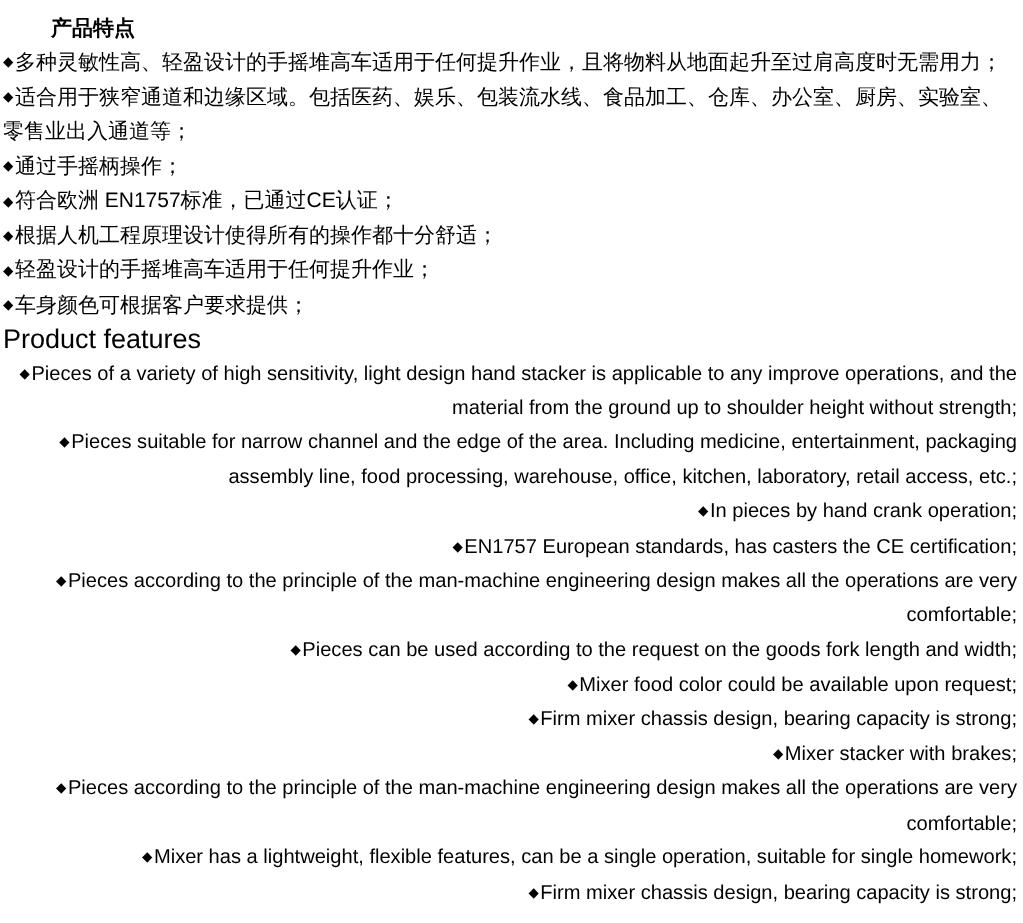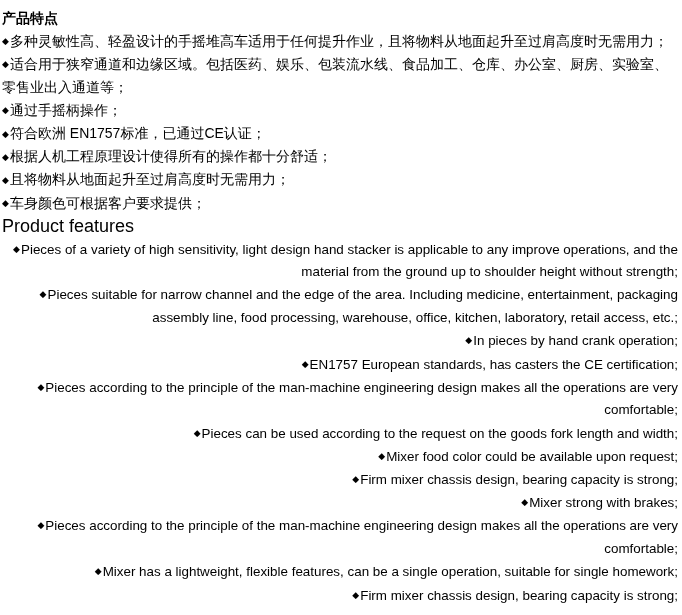--- a/index.html
+++ b/index.html
@@ -20,20 +20,21 @@
     font-family: "Liberation Sans", "DejaVu Sans", sans-serif;
   }
   .line {
     line-height: 22.7px;
     white-space: normal;
     word-wrap: break-word;
   }
   .title {
     font-size: 14px;
     font-weight: bold;
+    margin-left: 32px;
   }
   .cn {
     font-size: 14px;
   }
   .en {
     font-size: 13.4px;
     text-align: right;
   }
   .subtitle {
     font-size: 18px;
@@ -50,31 +51,31 @@
 
 <div class="doc">
 
   <div class="line title">产品特点</div>
 
   <div class="line cn"><span class="bullet">◆</span><span>多种灵敏性高、轻盈设计的手摇堆高车适用于任何提升作业，且将物料从地面起升至过肩高度时无需用力；</span></div>
   <div class="line cn"><span class="bullet">◆</span><span>适合用于狭窄通道和边缘区域。包括医药、娱乐、包装流水线、食品加工、仓库、办公室、厨房、实验室、零售业出入通道等；</span></div>
   <div class="line cn"><span class="bullet">◆</span><span>通过手摇柄操作；</span></div>
   <div class="line cn"><span class="bullet">◆</span><span>符合欧洲 EN1757标准，已通过CE认证；</span></div>
   <div class="line cn"><span class="bullet">◆</span><span>根据人机工程原理设计使得所有的操作都十分舒适；</span></div>
-  <div class="line cn"><span class="bullet">◆</span><span>且将物料从地面起升至过肩高度时无需用力；</span></div>
+  <div class="line cn"><span class="bullet">◆</span><span>轻盈设计的手摇堆高车适用于任何提升作业；</span></div>
   <div class="line cn"><span class="bullet">◆</span><span>车身颜色可根据客户要求提供；</span></div>
 
   <div class="line subtitle">Product features</div>
 
   <div class="line en"><span class="bullet">◆</span><span>Pieces of a variety of high sensitivity, light design hand stacker is applicable to any improve operations, and the material from the ground up to shoulder height without strength;</span></div>
   <div class="line en"><span class="bullet">◆</span><span>Pieces suitable for narrow channel and the edge of the area. Including medicine, entertainment, packaging assembly line, food processing, warehouse, office, kitchen, laboratory, retail access, etc.;</span></div>
   <div class="line en"><span class="bullet">◆</span><span>In pieces by hand crank operation;</span></div>
   <div class="line en"><span class="bullet">◆</span><span>EN1757 European standards, has casters the CE certification;</span></div>
   <div class="line en"><span class="bullet">◆</span><span>Pieces according to the principle of the man-machine engineering design makes all the operations are very comfortable;</span></div>
   <div class="line en"><span class="bullet">◆</span><span>Pieces can be used according to the request on the goods fork length and width;</span></div>
   <div class="line en"><span class="bullet">◆</span><span>Mixer food color could be available upon request;</span></div>
   <div class="line en"><span class="bullet">◆</span><span>Firm mixer chassis design, bearing capacity is strong;</span></div>
-  <div class="line en"><span class="bullet">◆</span><span>Mixer strong with brakes;</span></div>
+  <div class="line en"><span class="bullet">◆</span><span>Mixer stacker with brakes;</span></div>
   <div class="line en"><span class="bullet">◆</span><span>Pieces according to the principle of the man-machine engineering design makes all the operations are very comfortable;</span></div>
   <div class="line en"><span class="bullet">◆</span><span>Mixer has a lightweight, flexible features, can be a single operation, suitable for single homework;</span></div>
   <div class="line en"><span class="bullet">◆</span><span>Firm mixer chassis design, bearing capacity is strong;</span></div>
 
 </div>
 
 </body></html>

